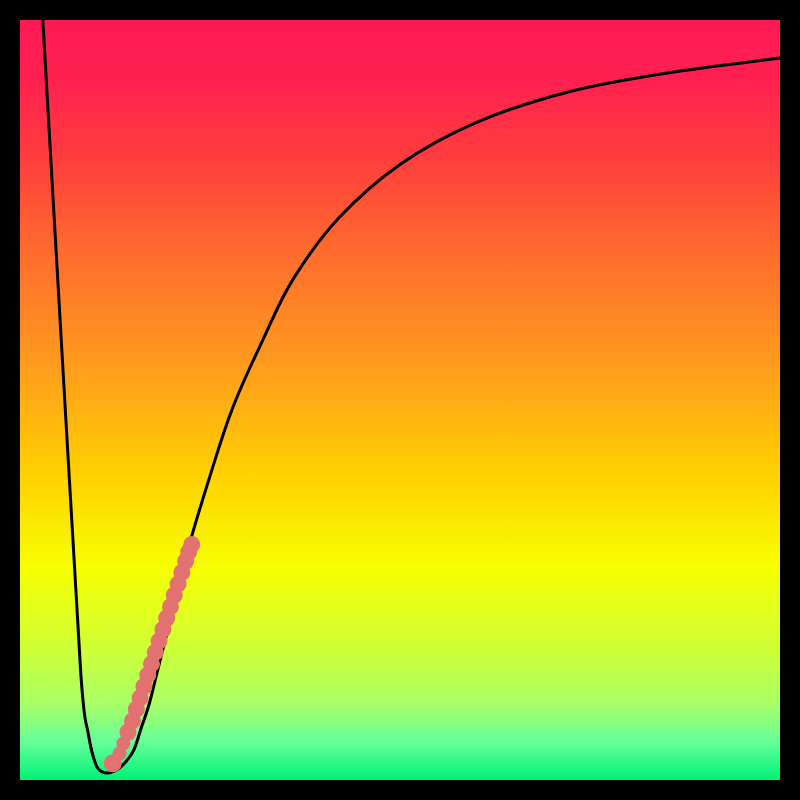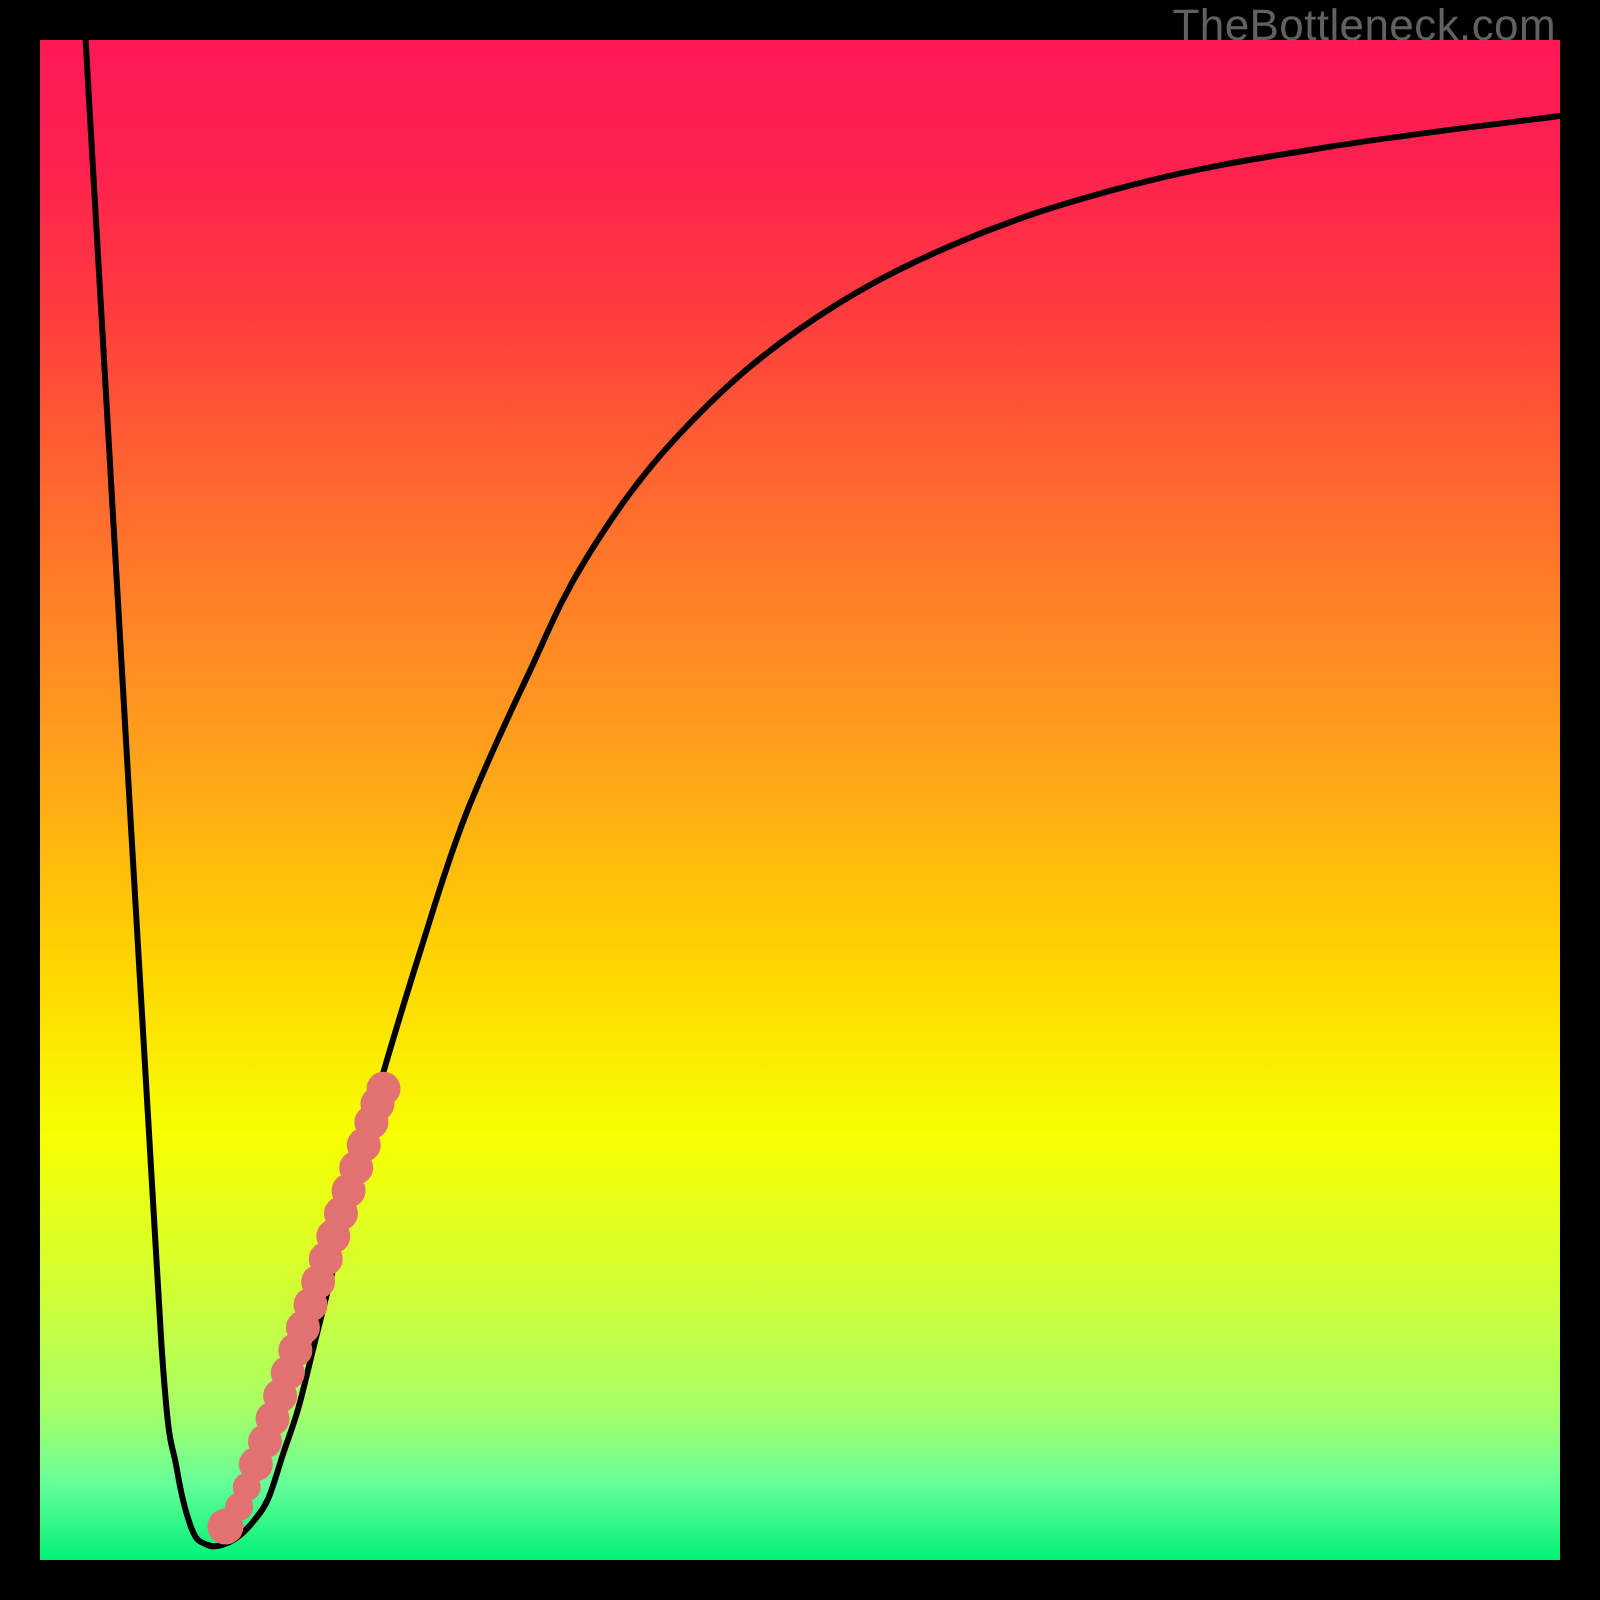--- a/index.html
+++ b/index.html
@@ -32,21 +32,20 @@
     color: #616161;
     letter-spacing: 0.2px;
     z-index: 5;
   }
   svg { display: block; }
 </style>
 </head>
 <body>
 
 <div class="frame">
-  <div class="watermark">TheBottleneck.com</div>
   <div class="plot">
     <svg id="svg" width="760" height="760" viewBox="0 0 760 760">
       <defs>
         <linearGradient id="bg-grad" x1="0" y1="0" x2="0" y2="1">
             <stop offset="0%" stop-color="#ff1956"></stop>
             <stop offset="8%" stop-color="#ff2150"></stop>
             <stop offset="18%" stop-color="#ff3d3d"></stop>
             <stop offset="30%" stop-color="#ff6a2e"></stop>
             <stop offset="45%" stop-color="#ff9a1e"></stop>
             <stop offset="60%" stop-color="#ffd200"></stop>

